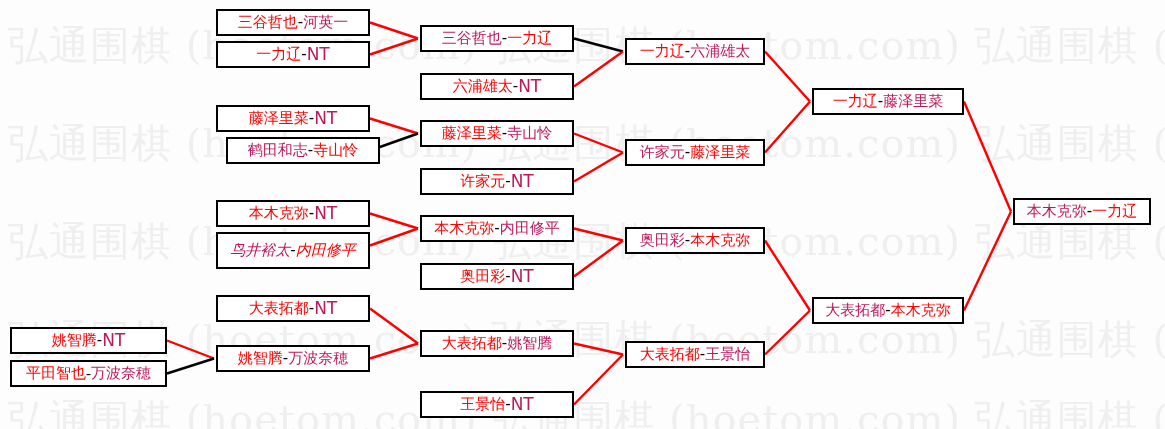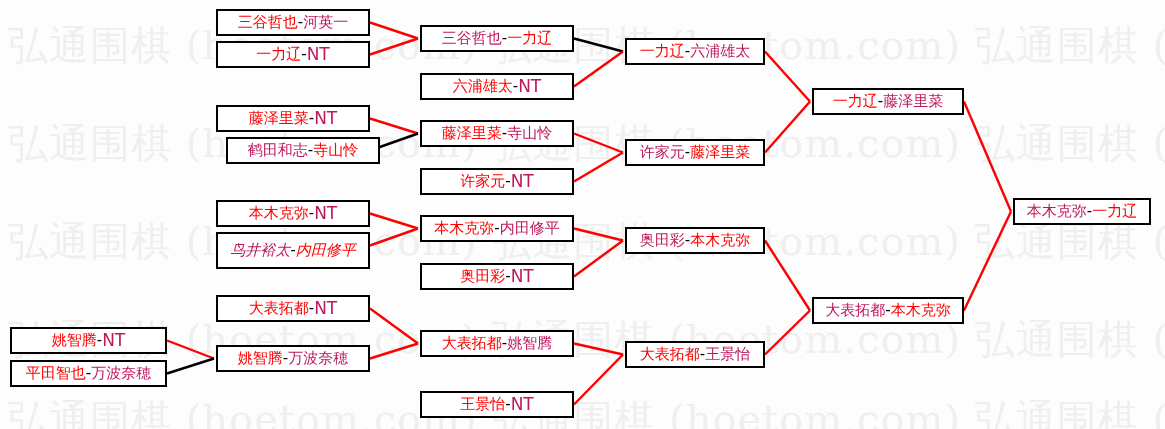--- a/index.html
+++ b/index.html
@@ -84,21 +84,21 @@
       <line x1="964" y1="101.5" x2="1011" y2="211.5" stroke="#ff0000" stroke-width="2.4"></line>
       <line x1="964" y1="310.5" x2="1011" y2="211.5" stroke="#ff0000" stroke-width="2.4"></line>
     </svg>
 
   <div id="boxes">
       <div class="box" title="姚智腾-NT" style="left: 10px; top: 327px; width: 157px; height: 27px; border-color: rgb(0, 0, 0);">
         <span class="nm red">姚智腾</span>
         <span class="sep">-</span>
         <span class="nm blk nt">NT</span>
       </div>
-      <div class="box" title="平田智也-万波奈穂" style="left: 10px; top: 360px; width: 157px; height: 27px; border-color: rgb(0, 0, 0);">
+      <div class="box" title="平田智也-万波奈穂" style="left: 10px; top: 360px; width: 157px; height: 27px; border-color: rgb(0, 0, 0); font-family: Liberation Serif, serif;">
         <span class="nm red">平田智也</span>
         <span class="sep">-</span>
         <span class="nm blk">万波奈穂</span>
       </div>
       <div class="box" title="三谷哲也-河英一" style="left: 216px; top: 9px; width: 154px; height: 27px; border-color: rgb(0, 0, 0);">
         <span class="nm red">三谷哲也</span>
         <span class="sep">-</span>
         <span class="nm blk">河英一</span>
       </div>
       <div class="box" title="一力辽-NT" style="left: 216px; top: 41px; width: 154px; height: 27px; border-color: rgb(0, 0, 0);">

